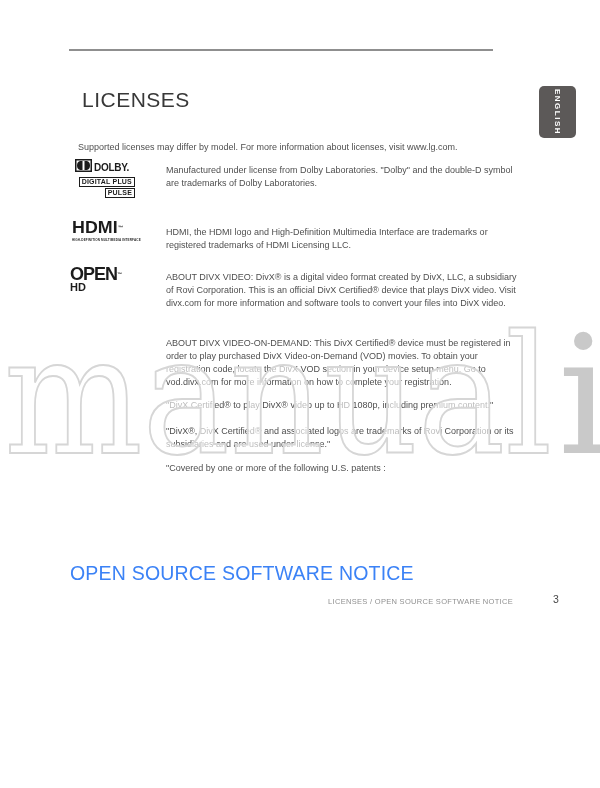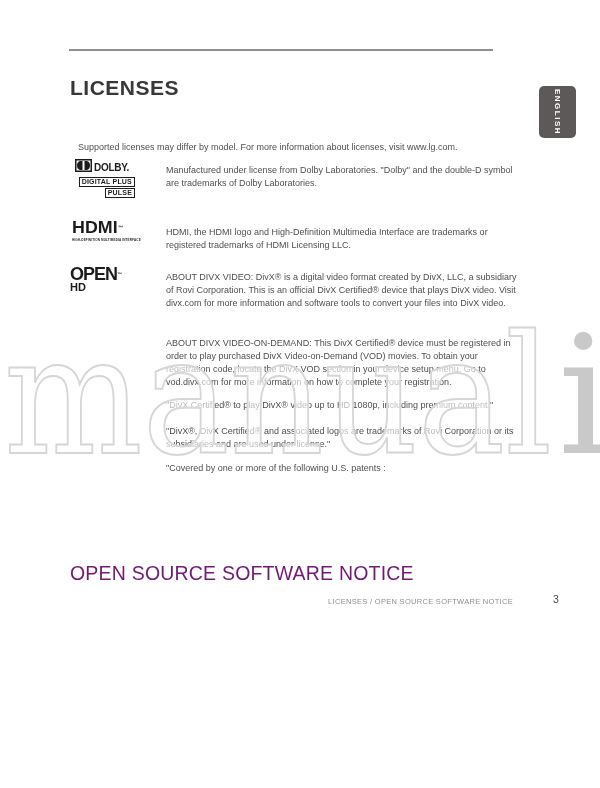--- a/index.html
+++ b/index.html
@@ -1,21 +1,21 @@
 <!DOCTYPE html>
 <html><head>
 <meta charset="utf-8">
 <style>
   html,body{margin:0;padding:0;background:#fff;}
   body{width:600px;height:788px;position:relative;overflow:hidden;
        font-family:"Liberation Sans",sans-serif;color:#4d4d4d;}
   .abs{position:absolute;}
   .top-rule{left:69px;top:49px;width:424px;height:2px;background:#8f8f8f;}
-  .page-title{left:70px;top:76px;font-size:21px;font-weight:700;color:#383838;
-              letter-spacing:0.5px;margin:0;}
+  .page-title{left:70px;top:76px;font-size:21px;font-weight:400;color:#383838;
+              letter-spacing:0.5px;margin:12px;}
   .lang-tab{left:539px;top:86px;width:37px;height:52px;background:#5c5958;
             border-radius:5px;display:flex;align-items:center;justify-content:center;}
   .lang-tab span{writing-mode:vertical-rl;color:#fff;font-size:8px;font-weight:bold;
                  letter-spacing:1.5px;}
   .body-text{font-size:9px;line-height:13px;color:#4f4f4f;margin:8px;width:358px;}
   .intro{left:70px;top:133px;width:440px;}
   .col{left:158px;}
   
   .dolby-logo{left:75px;top:158px;width:60px;color:#1b1b1b;}
   .dolby-r1{display:flex;align-items:center;gap:2px;}
@@ -41,21 +41,21 @@
   .hdmi-text{top:218px;}
   .divx-p1{top:263px;}
   .divx-p2{top:329px;}
   .divx-q1{top:391px;}
   .divx-q2{top:417px;}
   .divx-q3{top:454px;}
   .patents-line2{margin-left:17px;}
   
   .watermark{left:0;top:318px;pointer-events:none;z-index:3;}
   
-  .os-title{left:70px;top:562px;font-size:19.5px;font-weight:400;color:#701a75;
+  .os-title{left:70px;top:562px;font-size:19.5px;font-weight:400;color:#3b82f6;
             letter-spacing:0.2px;margin:0;}
   .footer-breadcrumb{top:597px;right:87px;font-size:7.5px;color:#909090;
                      letter-spacing:0.3px;}
   .page-number{top:593px;left:553px;font-size:10.5px;color:#474747;}
 </style>
 </head>
 <body>
 
 <div>
 

